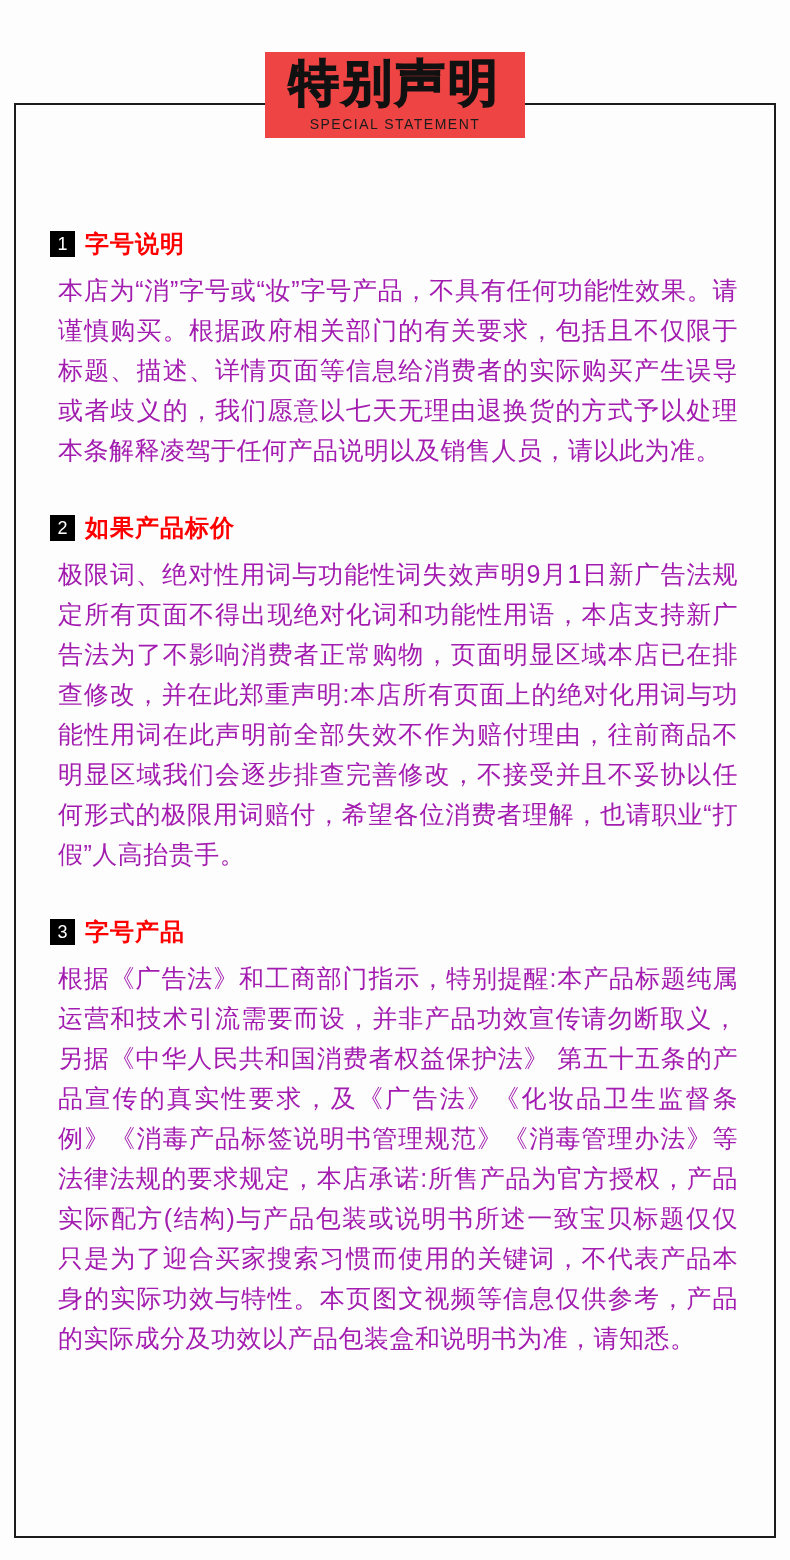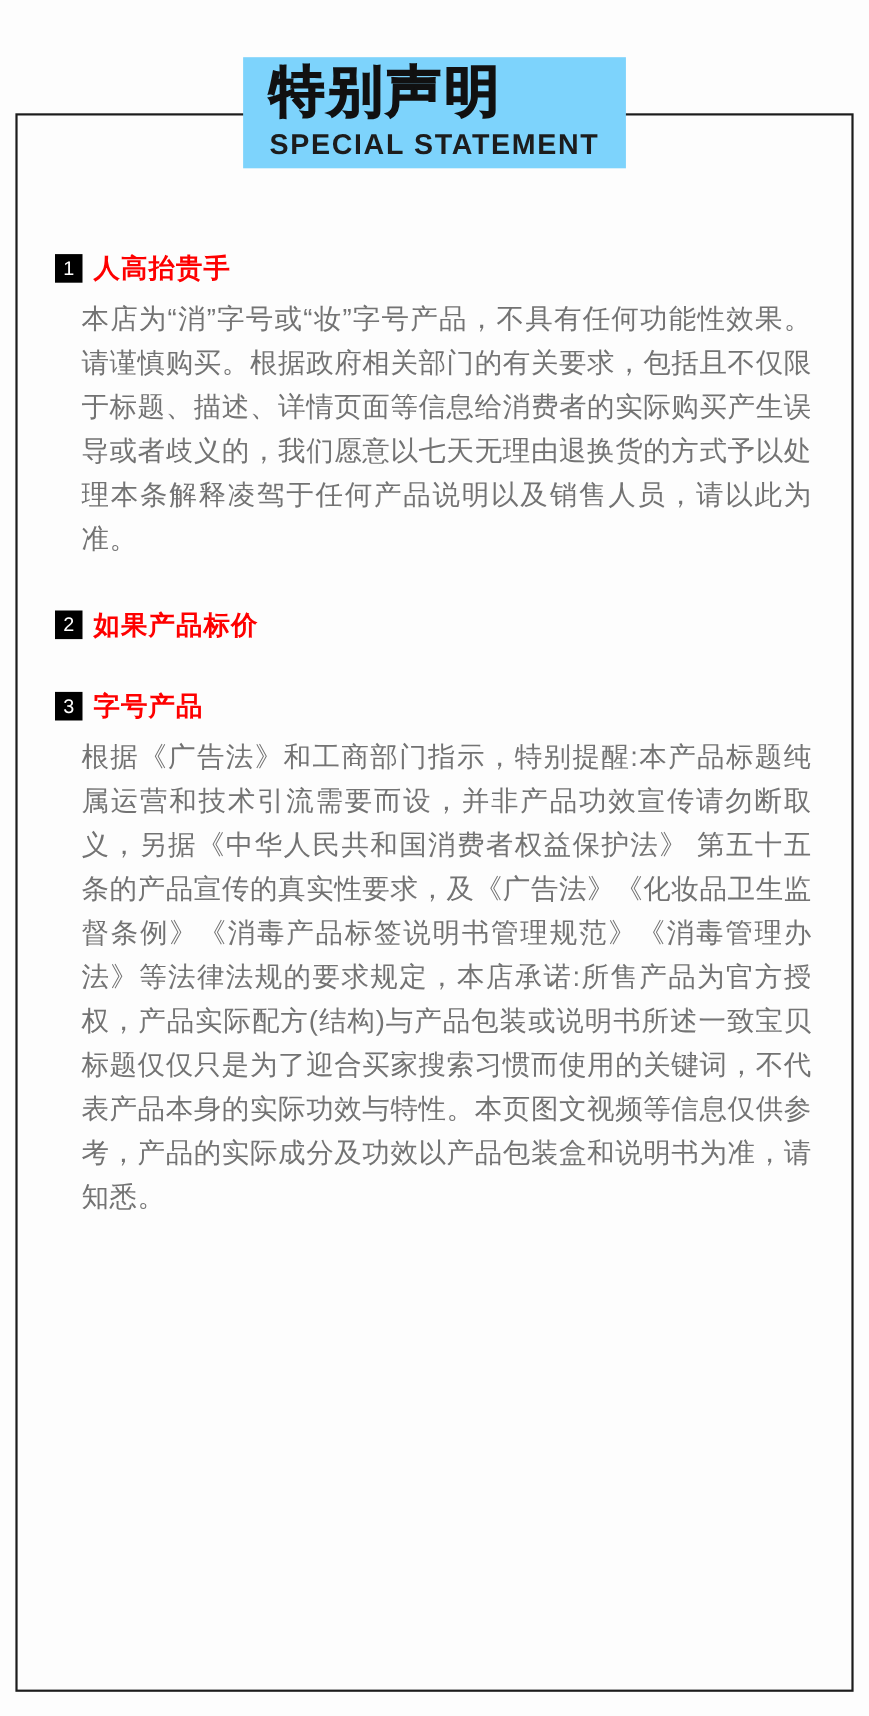--- a/index.html
+++ b/index.html
@@ -23,40 +23,40 @@
     border: 2px solid #1c1c1c;
     background: transparent;
   }
 
   
   .header {
     position: absolute;
     top: 52px;
     left: 50%;
     transform: translateX(-50%);
-    background: #7dd3fc;
+    background: #ef4444;
     padding: 0 24px 6px 24px;
-    text-align: left;
+    text-align: center;
     z-index: 2;
     white-space: nowrap;
   }
   .header .title {
     font-size: 50px;
     font-weight: 900;
     letter-spacing: 3px;
     color: #111;
     line-height: 1.25;
     -webkit-text-stroke: 1.4px #111;
   }
   .header .subtitle {
     margin-top: 1px;
-    font-size: 26px;
+    font-size: 14px;
     letter-spacing: 1.5px;
     color: #1c1c1c;
-    font-weight: 700;
+    font-weight: 400;
   }
 
   .content {
     position: absolute;
     left: 16px;
     top: 105px;
     width: 758px;
     padding: 123px 36px 0 34px;
     z-index: 1;
   }
@@ -81,53 +81,54 @@
     flex: 0 0 auto;
   }
   .heading-text {
     color: #fe0000;
     font-size: 24px;
     font-weight: 700;
     letter-spacing: 1px;
   }
 
   .section p {
-    margin-left: 24px;
+    margin-left: 8px;
     font-size: 25px;
     line-height: 40px;
     text-align: justify;
-    color: #737373;
+    color: #a21caf;
     letter-spacing: 0.5px;
   }
 </style>
 </head>
 <body>
 
 <div class="header">
   <div class="title">特别声明</div>
   <div class="subtitle">SPECIAL STATEMENT</div>
 </div>
 
 <div class="panel"></div>
 
 <div class="content">
 
   <div class="section">
     <div class="section-heading">
       <span class="num-badge">1</span>
-      <span class="heading-text">人高抬贵手</span>
+      <span class="heading-text">字号说明</span>
     </div>
     <p>本店为“消”字号或“妆”字号产品，不具有任何功能性效果。请谨慎购买。根据政府相关部门的有关要求，包括且不仅限于标题、描述、详情页面等信息给消费者的实际购买产生误导或者歧义的，我们愿意以七天无理由退换货的方式予以处理本条解释凌驾于任何产品说明以及销售人员，请以此为准。</p>
   </div>
 
   <div class="section">
     <div class="section-heading">
       <span class="num-badge">2</span>
       <span class="heading-text">如果产品标价</span>
     </div>
+    <p>极限词、绝对性用词与功能性词失效声明9月1日新广告法规定所有页面不得出现绝对化词和功能性用语，本店支持新广告法为了不影响消费者正常购物，页面明显区域本店已在排查修改，并在此郑重声明:本店所有页面上的绝对化用词与功能性用词在此声明前全部失效不作为赔付理由，往前商品不明显区域我们会逐步排查完善修改，不接受并且不妥协以任何形式的极限用词赔付，希望各位消费者理解，也请职业“打假”人高抬贵手。</p>
   </div>
 
   <div class="section">
     <div class="section-heading">
       <span class="num-badge">3</span>
       <span class="heading-text">字号产品</span>
     </div>
     <p>根据《广告法》和工商部门指示，特别提醒:本产品标题纯属运营和技术引流需要而设，并非产品功效宣传请勿断取义，另据《中华人民共和国消费者权益保护法》 第五十五条的产品宣传的真实性要求，及《广告法》《化妆品卫生监督条例》《消毒产品标签说明书管理规范》《消毒管理办法》等法律法规的要求规定，本店承诺:所售产品为官方授权，产品实际配方(结构)与产品包装或说明书所述一致宝贝标题仅仅只是为了迎合买家搜索习惯而使用的关键词，不代表产品本身的实际功效与特性。本页图文视频等信息仅供参考，产品的实际成分及功效以产品包装盒和说明书为准，请知悉。</p>
   </div>
 

